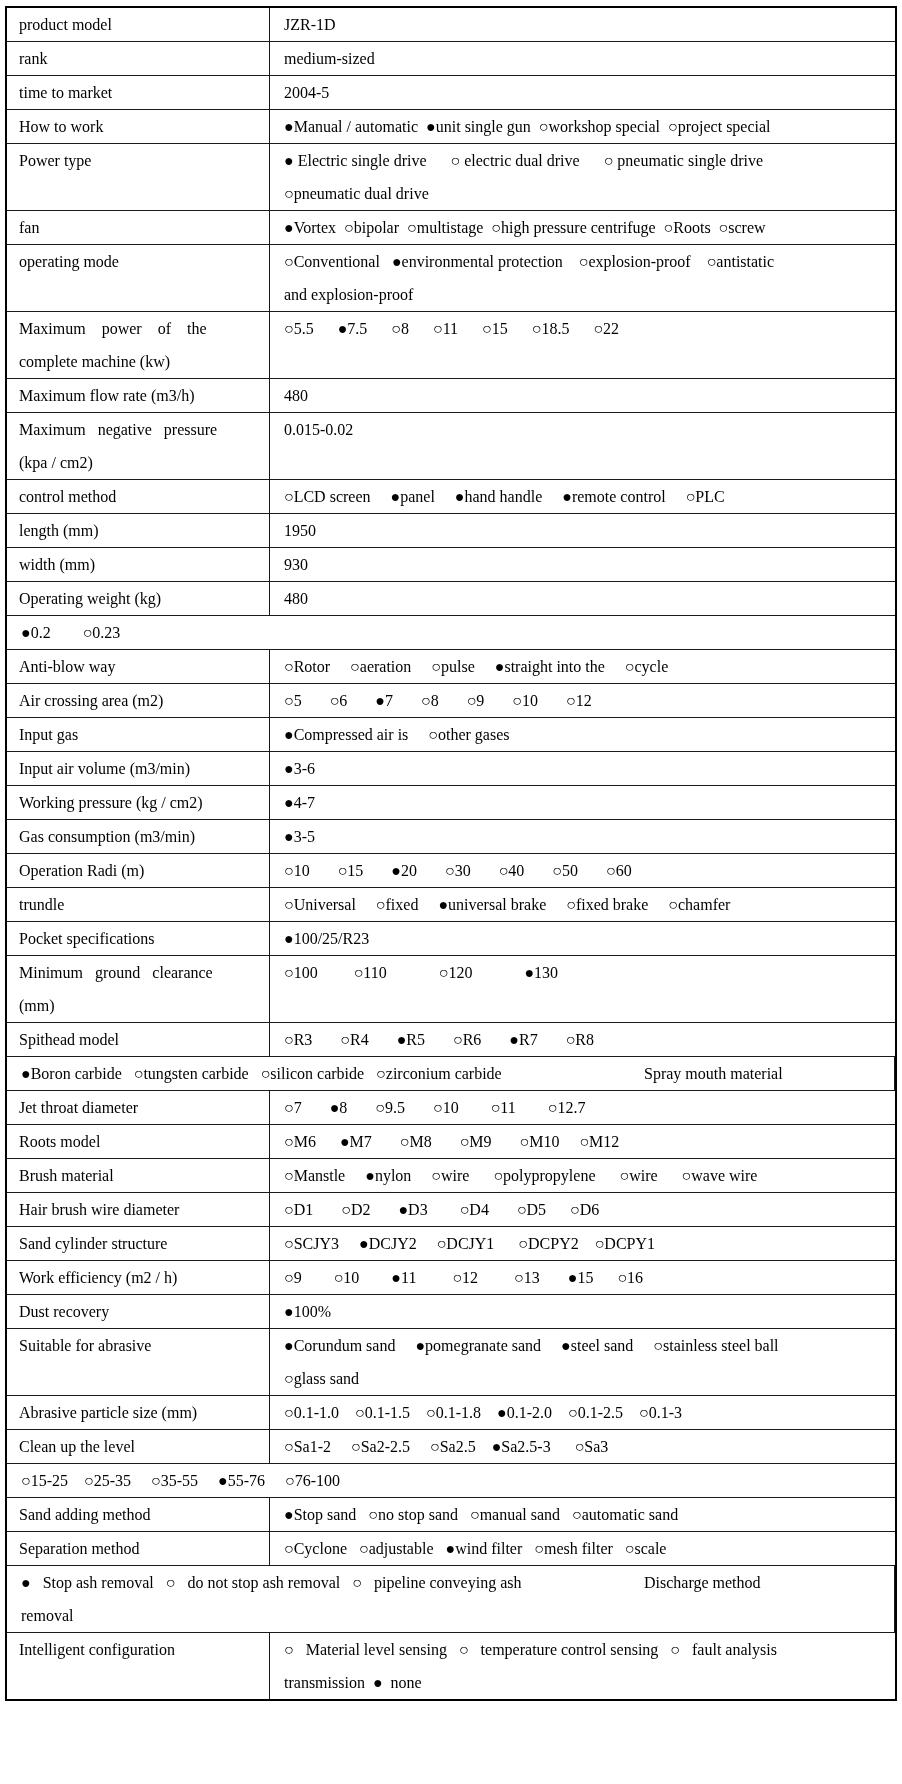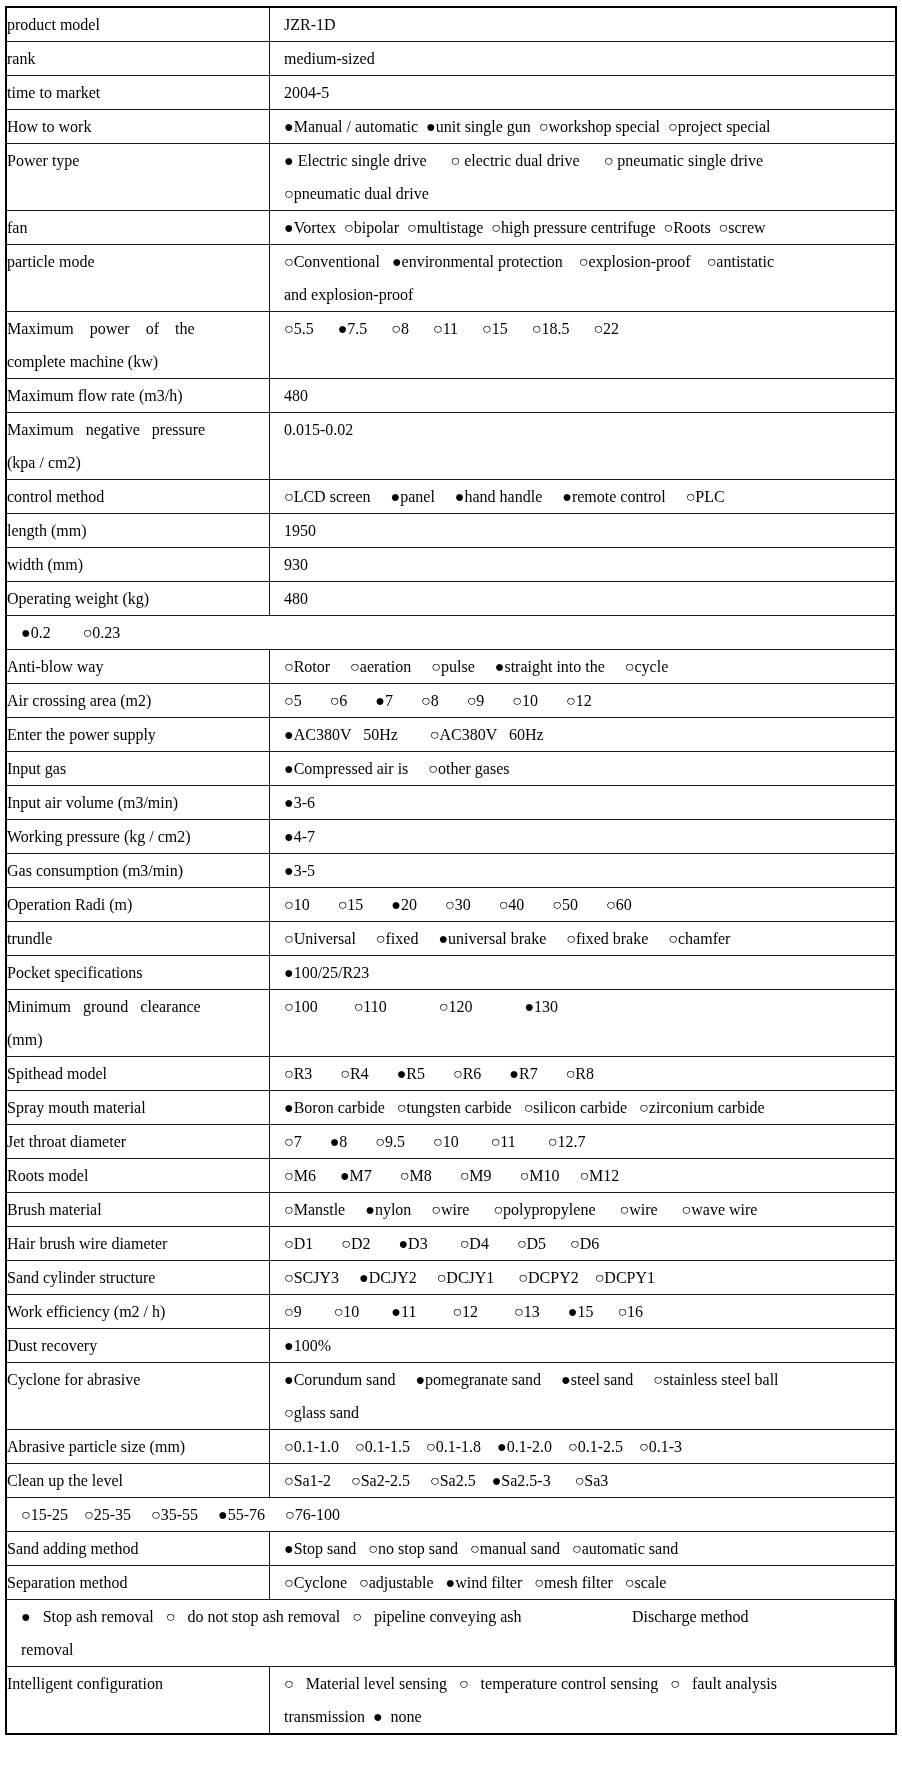--- a/index.html
+++ b/index.html
@@ -28,20 +28,21 @@
   .cell {
     line-height: 33px;
     white-space: pre-wrap;
     box-sizing: border-box;
     padding-top: 0;
     padding-bottom: 0;
   }
   .cell.label {
     flex: 0 0 263px;
     border-right: 1px solid #1a1a1a;
+    padding-left: 12px;
     padding-right: 8px;
   }
   .cell.value {
     flex: 1 1 auto;
     padding-left: 14px;
     padding-right: 24px;
   }
 </style>
 </head>
 <body>
@@ -66,21 +67,21 @@
     <div class="row">
       <div class="cell label">Power type</div>
       <div class="cell value">● Electric single drive      ○ electric dual drive      ○ pneumatic single drive
 ○pneumatic dual drive</div>
     </div>
     <div class="row">
       <div class="cell label">fan</div>
       <div class="cell value">●Vortex  ○bipolar  ○multistage  ○high pressure centrifuge  ○Roots  ○screw</div>
     </div>
     <div class="row">
-      <div class="cell label">particle mode</div>
+      <div class="cell label">operating mode</div>
       <div class="cell value">○Conventional   ●environmental protection    ○explosion-proof    ○antistatic
 and explosion-proof</div>
     </div>
     <div class="row">
       <div class="cell label">Maximum    power    of    the
 complete machine (kw)</div>
       <div class="cell value">○5.5      ●7.5      ○8      ○11      ○15      ○18.5      ○22</div>
     </div>
     <div class="row">
       <div class="cell label">Maximum flow rate (m3/h)</div>
@@ -112,24 +113,20 @@
     </div>
     <div class="row">
       <div class="cell label">Anti-blow way</div>
       <div class="cell value">○Rotor     ○aeration     ○pulse     ●straight into the     ○cycle</div>
     </div>
     <div class="row">
       <div class="cell label">Air crossing area (m2)</div>
       <div class="cell value">○5       ○6       ●7       ○8       ○9       ○10       ○12</div>
     </div>
     <div class="row">
-      <div class="cell label">Enter the power supply</div>
-      <div class="cell value">●AC380V   50Hz        ○AC380V   60Hz</div>
-    </div>
-    <div class="row">
       <div class="cell label">Input gas</div>
       <div class="cell value">●Compressed air is     ○other gases</div>
     </div>
     <div class="row">
       <div class="cell label">Input air volume (m3/min)</div>
       <div class="cell value">●3-6</div>
     </div>
     <div class="row">
       <div class="cell label">Working pressure (kg / cm2)</div>
       <div class="cell value">●4-7</div>
@@ -153,22 +150,22 @@
     <div class="row">
       <div class="cell label">Minimum   ground   clearance
 (mm)</div>
       <div class="cell value">○100         ○110             ○120             ●130</div>
     </div>
     <div class="row">
       <div class="cell label">Spithead model</div>
       <div class="cell value">○R3       ○R4       ●R5       ○R6       ●R7       ○R8</div>
     </div>
     <div class="row">
+      <div class="cell value">●Boron carbide   ○tungsten carbide   ○silicon carbide   ○zirconium carbide</div>
       <div class="cell label">Spray mouth material</div>
-      <div class="cell value">●Boron carbide   ○tungsten carbide   ○silicon carbide   ○zirconium carbide</div>
     </div>
     <div class="row">
       <div class="cell label">Jet throat diameter</div>
       <div class="cell value">○7       ●8       ○9.5       ○10        ○11        ○12.7</div>
     </div>
     <div class="row">
       <div class="cell label">Roots model</div>
       <div class="cell value">○M6      ●M7       ○M8       ○M9       ○M10     ○M12</div>
     </div>
     <div class="row">
@@ -185,21 +182,21 @@
     </div>
     <div class="row">
       <div class="cell label">Work efficiency (m2 / h)</div>
       <div class="cell value">○9        ○10        ●11         ○12         ○13       ●15      ○16</div>
     </div>
     <div class="row">
       <div class="cell label">Dust recovery</div>
       <div class="cell value">●100%</div>
     </div>
     <div class="row">
-      <div class="cell label">Cyclone for abrasive</div>
+      <div class="cell label">Suitable for abrasive</div>
       <div class="cell value">●Corundum sand     ●pomegranate sand     ●steel sand     ○stainless steel ball
 ○glass sand</div>
     </div>
     <div class="row">
       <div class="cell label">Abrasive particle size (mm)</div>
       <div class="cell value">○0.1-1.0    ○0.1-1.5    ○0.1-1.8    ●0.1-2.0    ○0.1-2.5    ○0.1-3</div>
     </div>
     <div class="row">
       <div class="cell label">Clean up the level</div>
       <div class="cell value">○Sa1-2     ○Sa2-2.5     ○Sa2.5    ●Sa2.5-3      ○Sa3</div>

